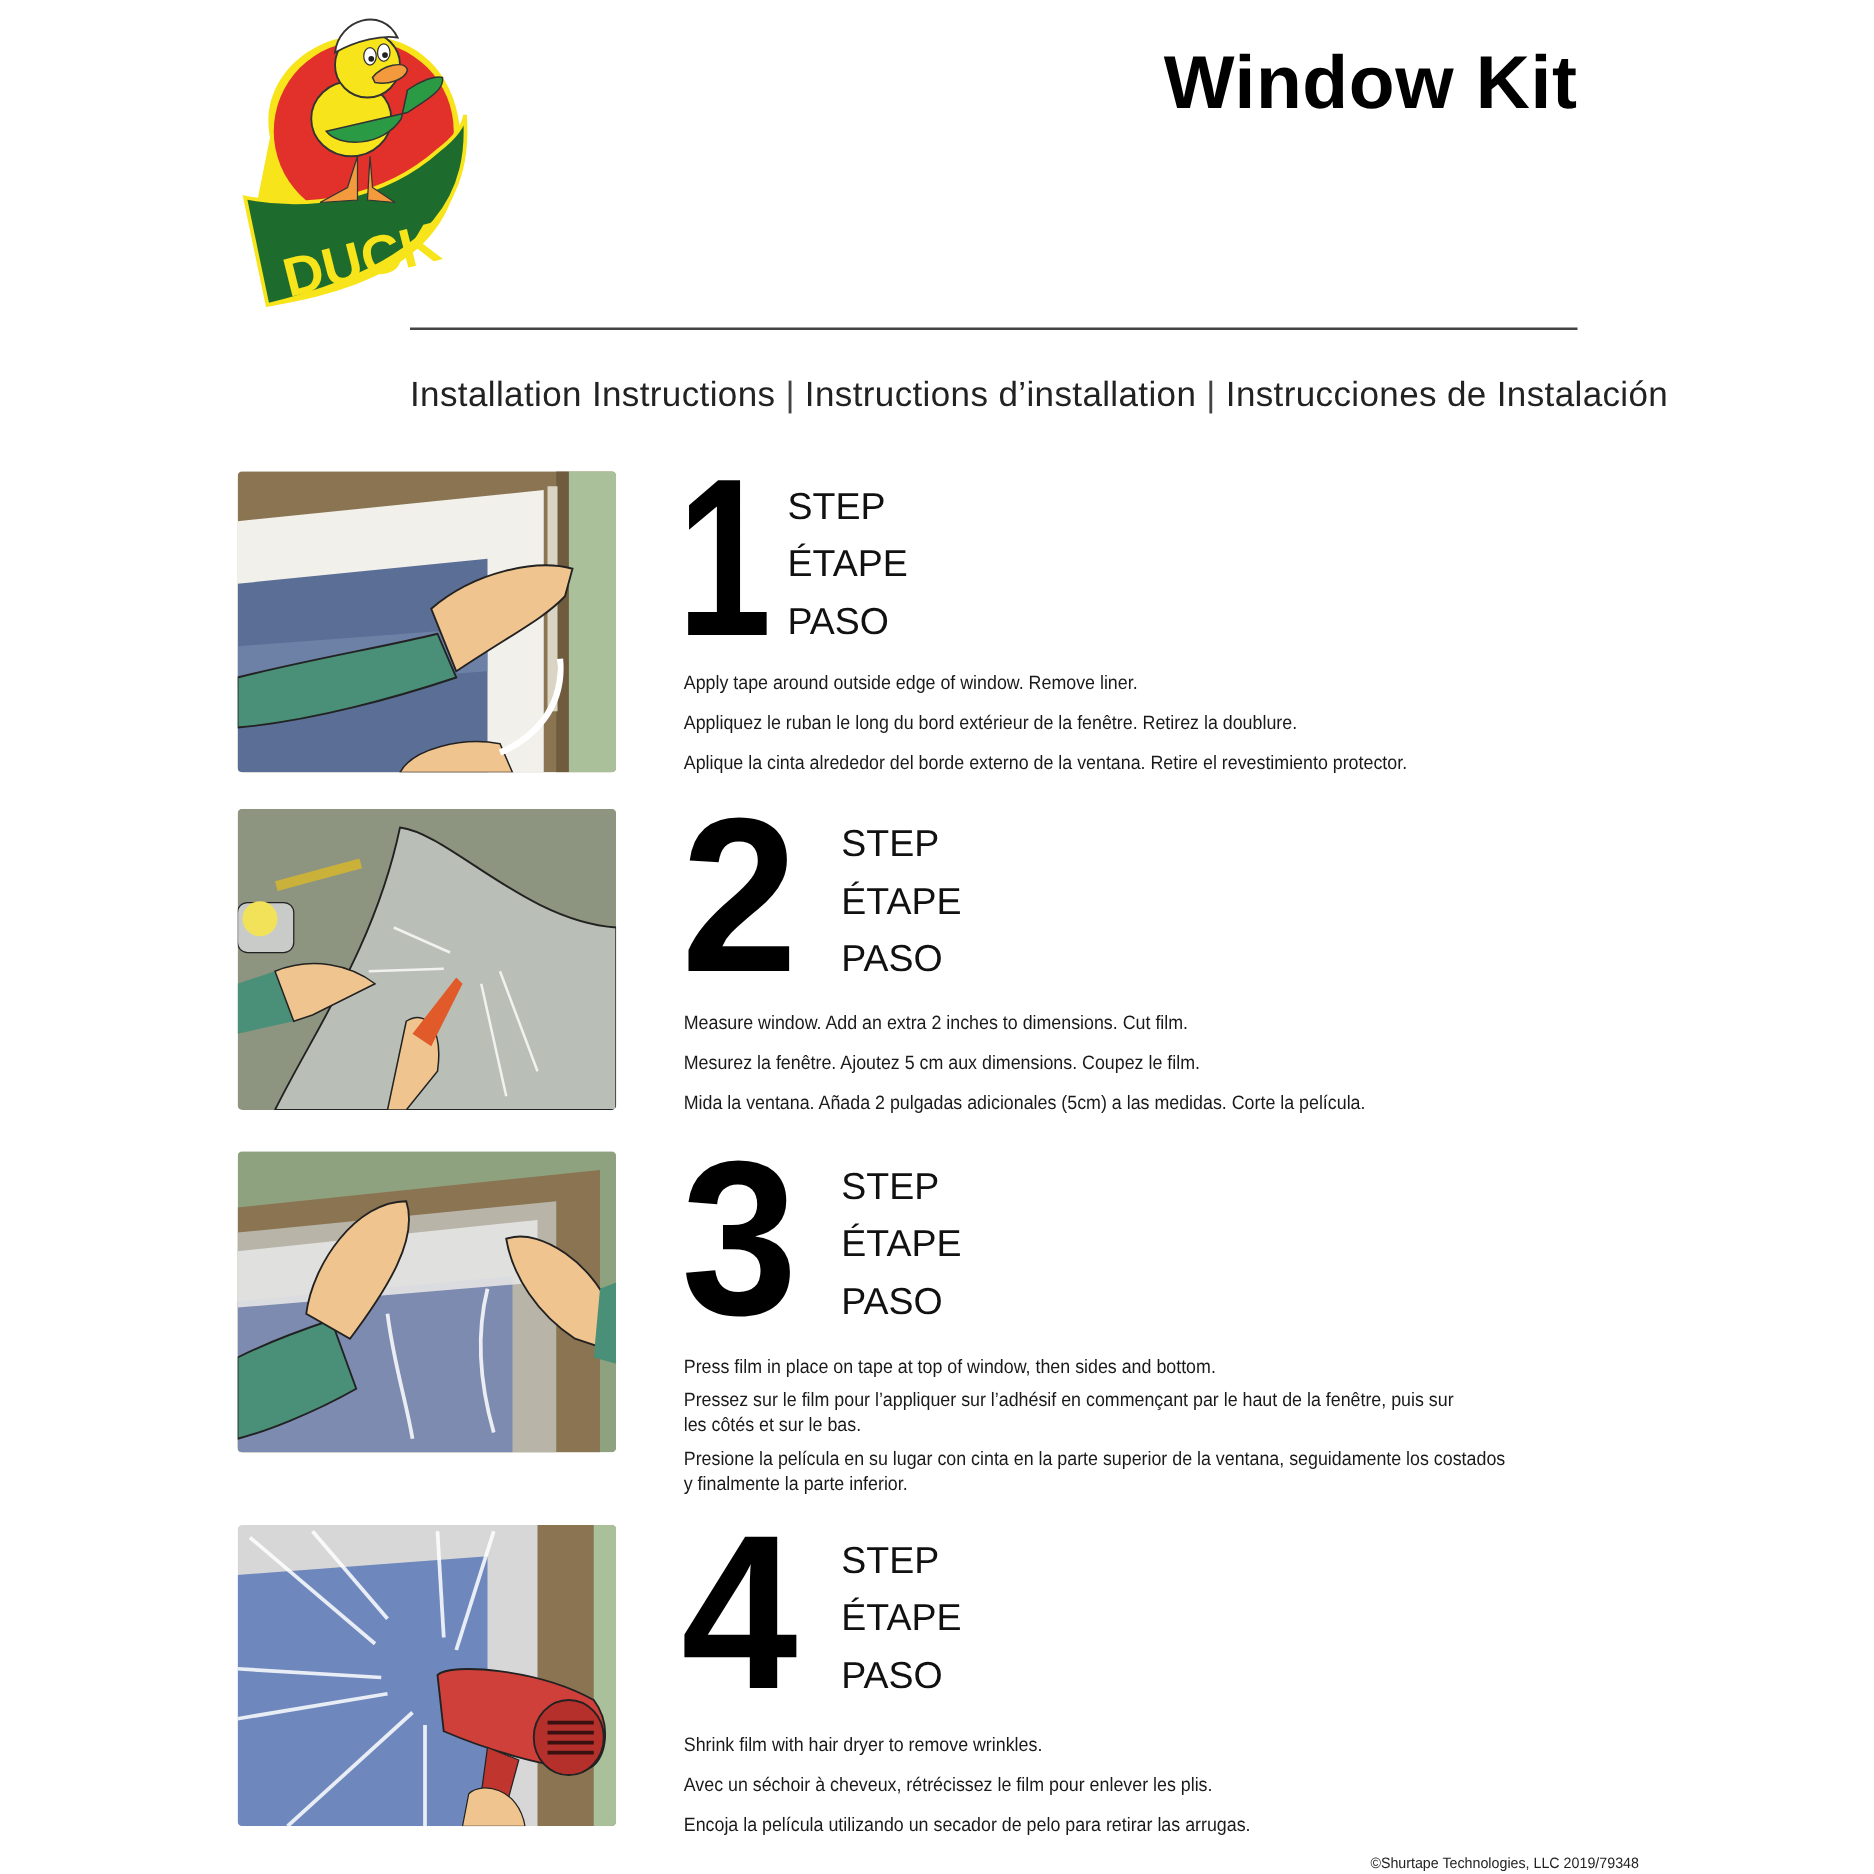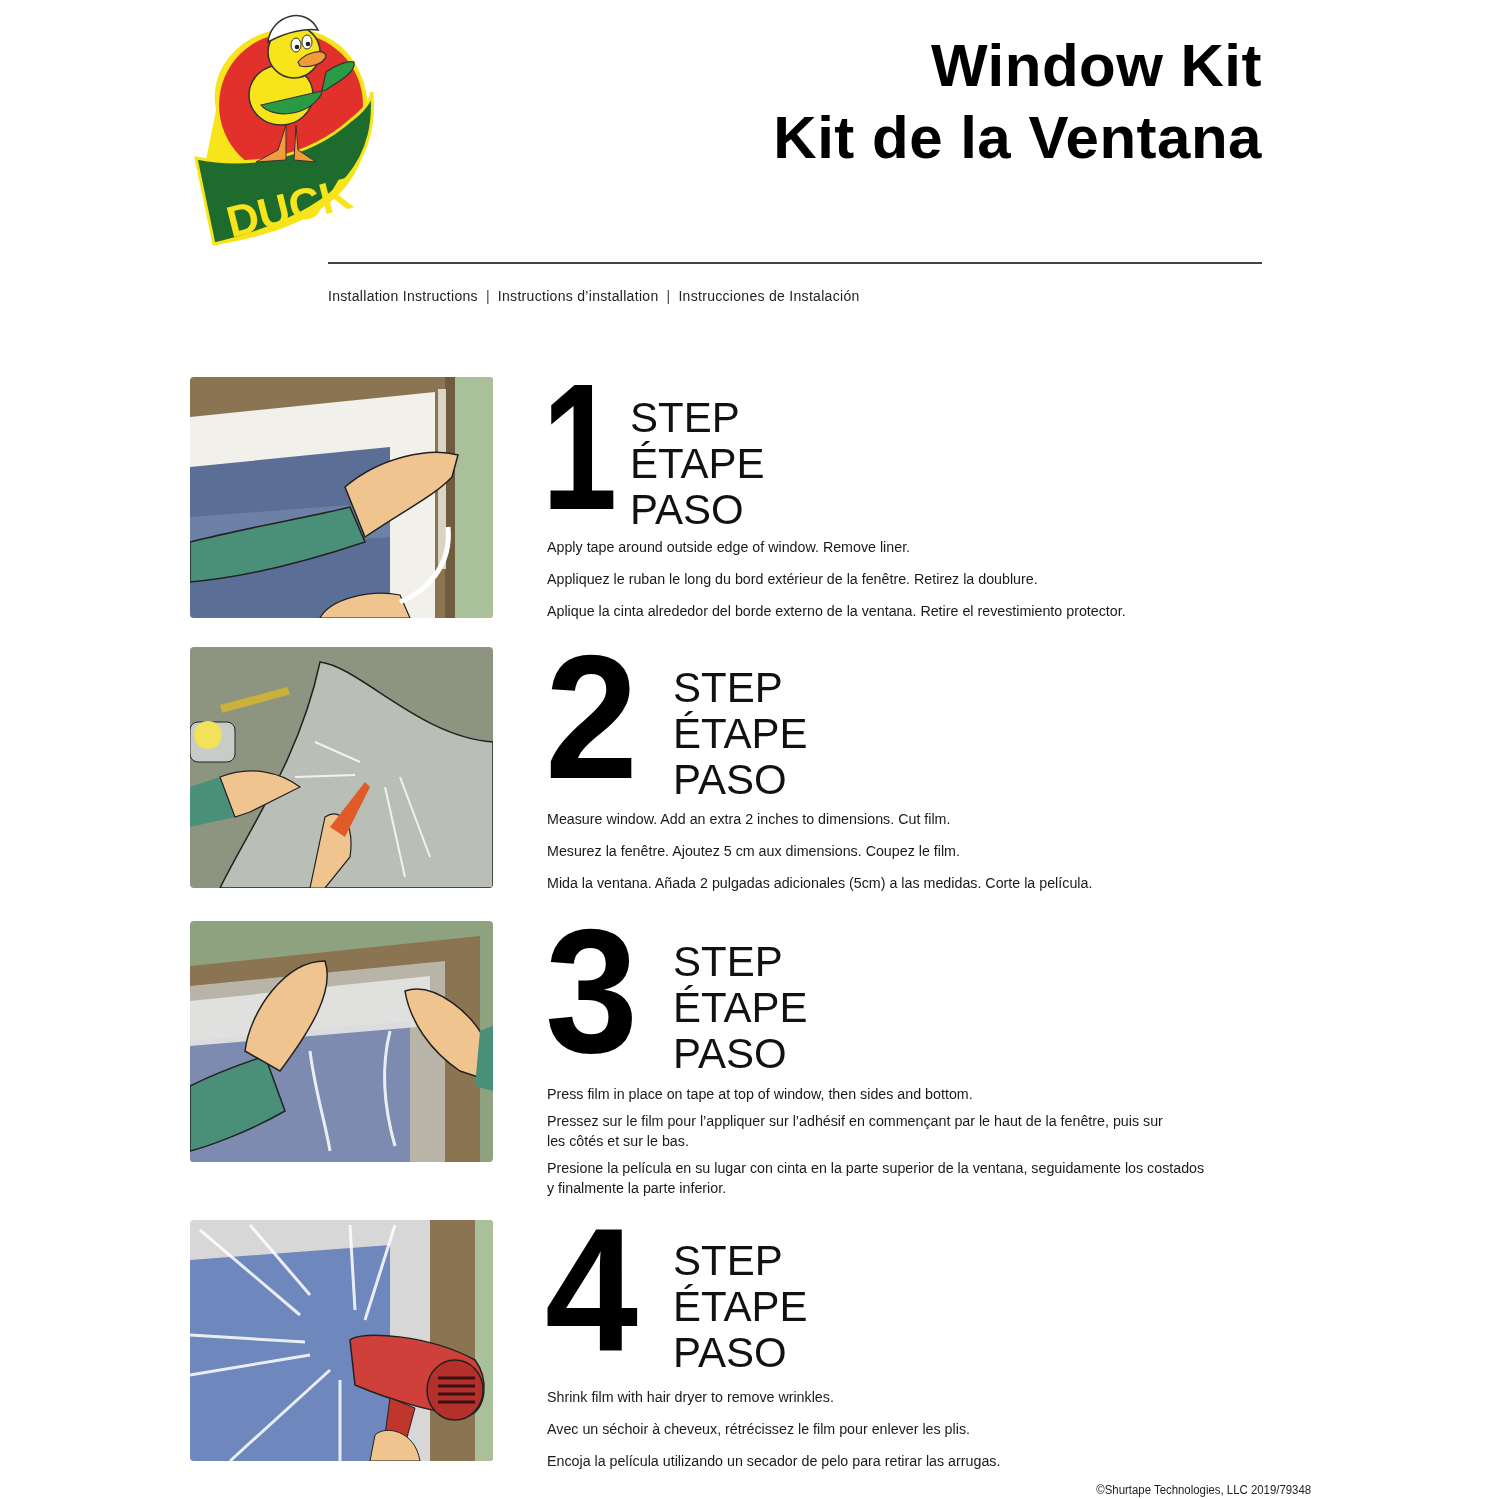--- a/index.html
+++ b/index.html
@@ -6,32 +6,32 @@
   html, body { width: 1499px; height: 1499px; background: #ffffff; overflow: hidden; }
   body { position: relative; font-family: "Liberation Sans", sans-serif; color: #111; }
 
   .logo { position: absolute; left: 186px; top: 0px; width: 200px; height: 250px; }
 
   .title-block { position: absolute; right: 237px; top: 30px; text-align: right; }
   .title-line { font-family: "Liberation Sans", sans-serif; font-weight: 700; font-size: 60px; line-height: 72px; color: #000; letter-spacing: 0.5px; }
 
   .rule { position: absolute; left: 328px; top: 262px; width: 934px; height: 2px; background: #444; }
 
-  .subtitle { position: absolute; left: 328px; top: 288px; width: 934px; font-size: 14px; color: #222; letter-spacing: 0.3px; white-space: nowrap; }
+  .subtitle { position: absolute; left: 328px; top: 300px; width: 934px; font-size: 28px; color: #222; letter-spacing: 0.3px; white-space: nowrap; }
   .subtitle .sep { color: #444; padding: 0 8px; }
 
   .step { position: absolute; left: 190px; width: 1150px; }
   .illus { position: absolute; left: 0; top: 0; width: 303px; height: 241px; border-radius: 4px; overflow: hidden; }
   .illus svg { display: block; width: 100%; height: 100%; }
 
   .num { position: absolute; left: 355px; font-family: "Liberation Sans", sans-serif; font-weight: 900; color: #000; line-height: 1; }
   .num.n1 { font-size: 180px; top: -20px; transform: scaleX(0.75); transform-origin: left top; left: 352px; }
   .num.n2, .num.n3, .num.n4 { font-size: 176px; top: -18px; transform: scaleX(0.95); transform-origin: left top; }
 
-  .labels { position: absolute; font-size: 42px; line-height: 46px; color: #111; font-weight: 400; margin-top: 12px; }
+  .labels { position: absolute; font-size: 30px; line-height: 46px; color: #111; font-weight: 400; }
   .s1 .labels { left: 440px; top: 6px; }
   .s2 .labels, .s3 .labels, .s4 .labels { left: 483px; top: 6px; }
 
   .desc { position: absolute; left: 357px; font-size: 15.5px; color: #1a1a1a; transform: scaleX(0.92); transform-origin: left top; white-space: nowrap; }
   .desc p { margin-bottom: 11px; line-height: 21px; }
   .desc p.two { line-height: 20px; }
 
   .copyright { position: absolute; right: 188px; top: 1483px; font-size: 12px; color: #222; transform: scaleX(0.95); transform-origin: right top; }
 </style>
 </head>
@@ -62,21 +62,20 @@
 
     <path d="M112 62 C120 52 138 48 140 56 C138 64 124 68 114 66 Z" fill="#f39a3c" stroke="#333" stroke-width="1.2"></path>
 
     <path d="M100 125 L92 150 L70 162 L100 160 Z" fill="#f39a3c" stroke="#333" stroke-width="1"></path>
     <path d="M110 125 L112 150 L130 162 L108 160 Z" fill="#f39a3c" stroke="#333" stroke-width="1"></path>
   </svg>
 </div>
 
 <div class="title-block">
   <div class="title-line">Window Kit</div>
-  <div class="title-line">Kit de la Ventana</div>
 </div>
 
 <div class="rule"></div>
 
 <div class="subtitle">
   <span>Installation Instructions</span><span class="sep">|</span><span>Instructions d’installation</span><span class="sep">|</span><span>Instrucciones de Instalación</span>
 </div>
 
 <div class="step s1" style="top:377px;">
   <div class="illus">

